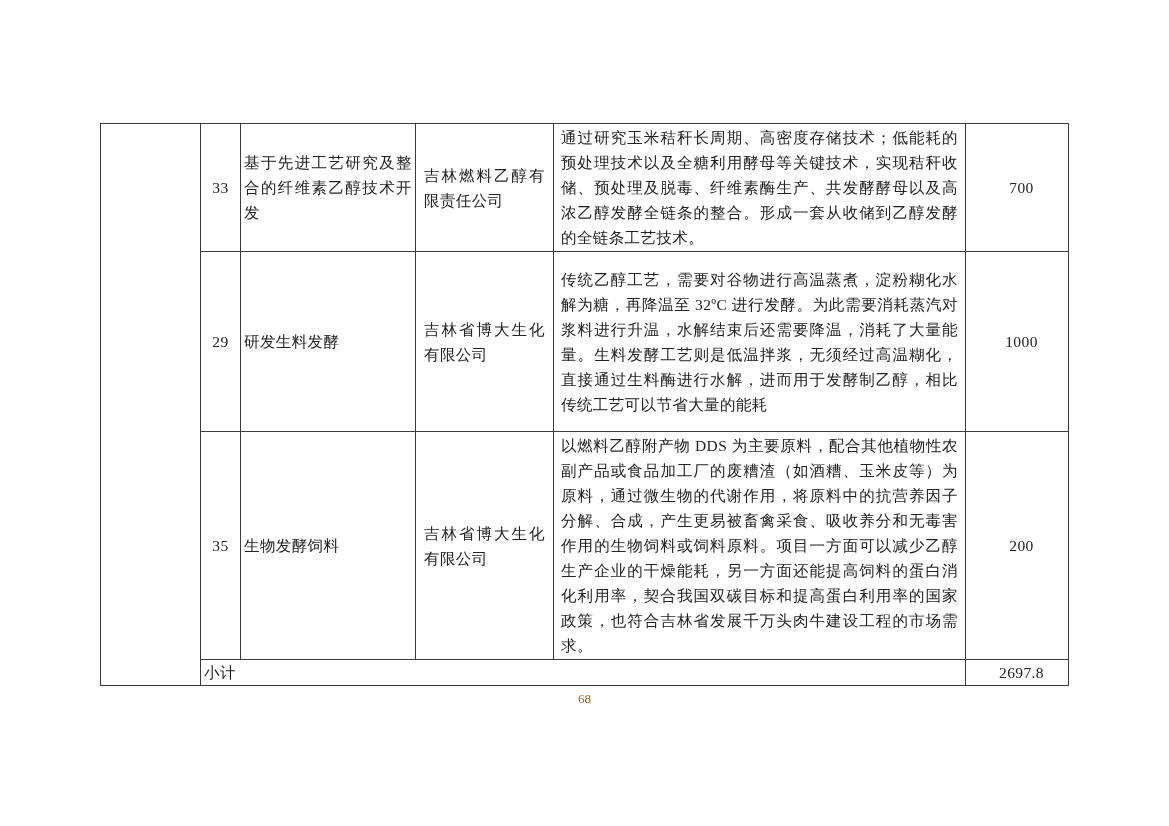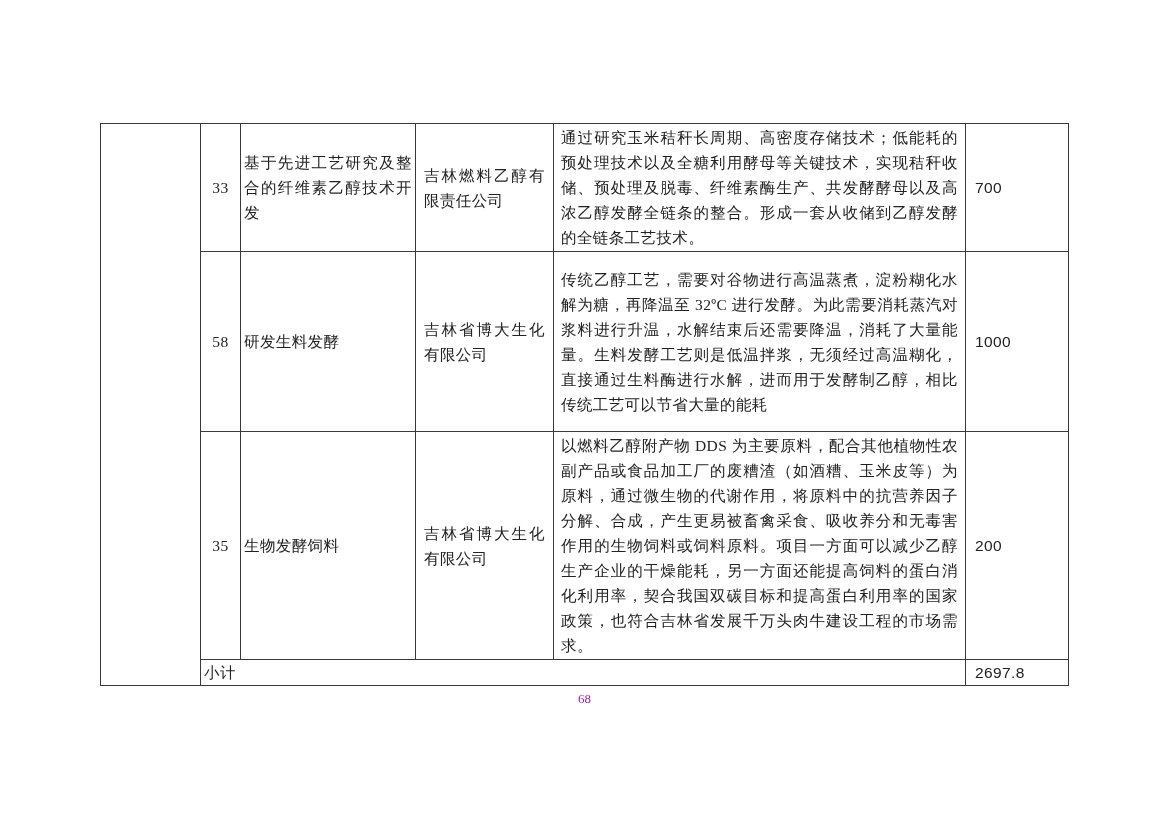--- a/index.html
+++ b/index.html
@@ -47,36 +47,36 @@
     text-align-last: left;
   }
   td.cell-desc {
     padding: 1px 7px;
     text-align: justify;
     text-align-last: left;
   }
   td.cell-amount {
     padding-left: 9px;
     font-size: 16px;
-    font-family: Liberation Sans, sans-serif;
-    text-align: left;
+    font-family: Liberation Serif, serif;
+    text-align: center;
   }
   td.cell-subtotal-label {
     padding-left: 3px;
     font-size: 15.5px;
   }
   .page-number {
     position: absolute;
     left: 0;
     top: 691px;
     width: 100%;
     text-align: center;
     font-size: 13px;
     font-family: "Liberation Serif", serif;
-    color: #a21caf;
+    color: #a16207;
   }
 </style>
 </head>
 <body>
 
 <div class="page">
 
   <table class="doc-table">
     <colgroup>
       <col style="width:100px">
@@ -89,21 +89,21 @@
     <tbody>
       <tr style="height:126px">
         <td class="cell-category" rowspan="4"></td>
         <td class="cell-no">33</td>
         <td class="cell-project">基于先进工艺研究及整合的纤维素乙醇技术开发</td>
         <td class="cell-company">吉林燃料乙醇有限责任公司</td>
         <td class="cell-desc">通过研究玉米秸秆长周期、高密度存储技术；低能耗的预处理技术以及全糖利用酵母等关键技术，实现秸秆收储、预处理及脱毒、纤维素酶生产、共发酵酵母以及高浓乙醇发酵全链条的整合。形成一套从收储到乙醇发酵的全链条工艺技术。</td>
         <td class="cell-amount">700</td>
       </tr>
       <tr style="height:180px">
-        <td class="cell-no">58</td>
+        <td class="cell-no">29</td>
         <td class="cell-project">研发生料发酵</td>
         <td class="cell-company">吉林省博大生化有限公司</td>
         <td class="cell-desc">传统乙醇工艺，需要对谷物进行高温蒸煮，淀粉糊化水解为糖，再降温至 32ºC 进行发酵。为此需要消耗蒸汽对浆料进行升温，水解结束后还需要降温，消耗了大量能量。生料发酵工艺则是低温拌浆，无须经过高温糊化，直接通过生料酶进行水解，进而用于发酵制乙醇，相比传统工艺可以节省大量的能耗</td>
         <td class="cell-amount">1000</td>
       </tr>
       <tr style="height:227px">
         <td class="cell-no">35</td>
         <td class="cell-project">生物发酵饲料</td>
         <td class="cell-company">吉林省博大生化有限公司</td>
         <td class="cell-desc">以燃料乙醇附产物 DDS 为主要原料，配合其他植物性农副产品或食品加工厂的废糟渣（如酒糟、玉米皮等）为原料，通过微生物的代谢作用，将原料中的抗营养因子分解、合成，产生更易被畜禽采食、吸收养分和无毒害作用的生物饲料或饲料原料。项目一方面可以减少乙醇生产企业的干燥能耗，另一方面还能提高饲料的蛋白消化利用率，契合我国双碳目标和提高蛋白利用率的国家政策，也符合吉林省发展千万头肉牛建设工程的市场需求。</td>

